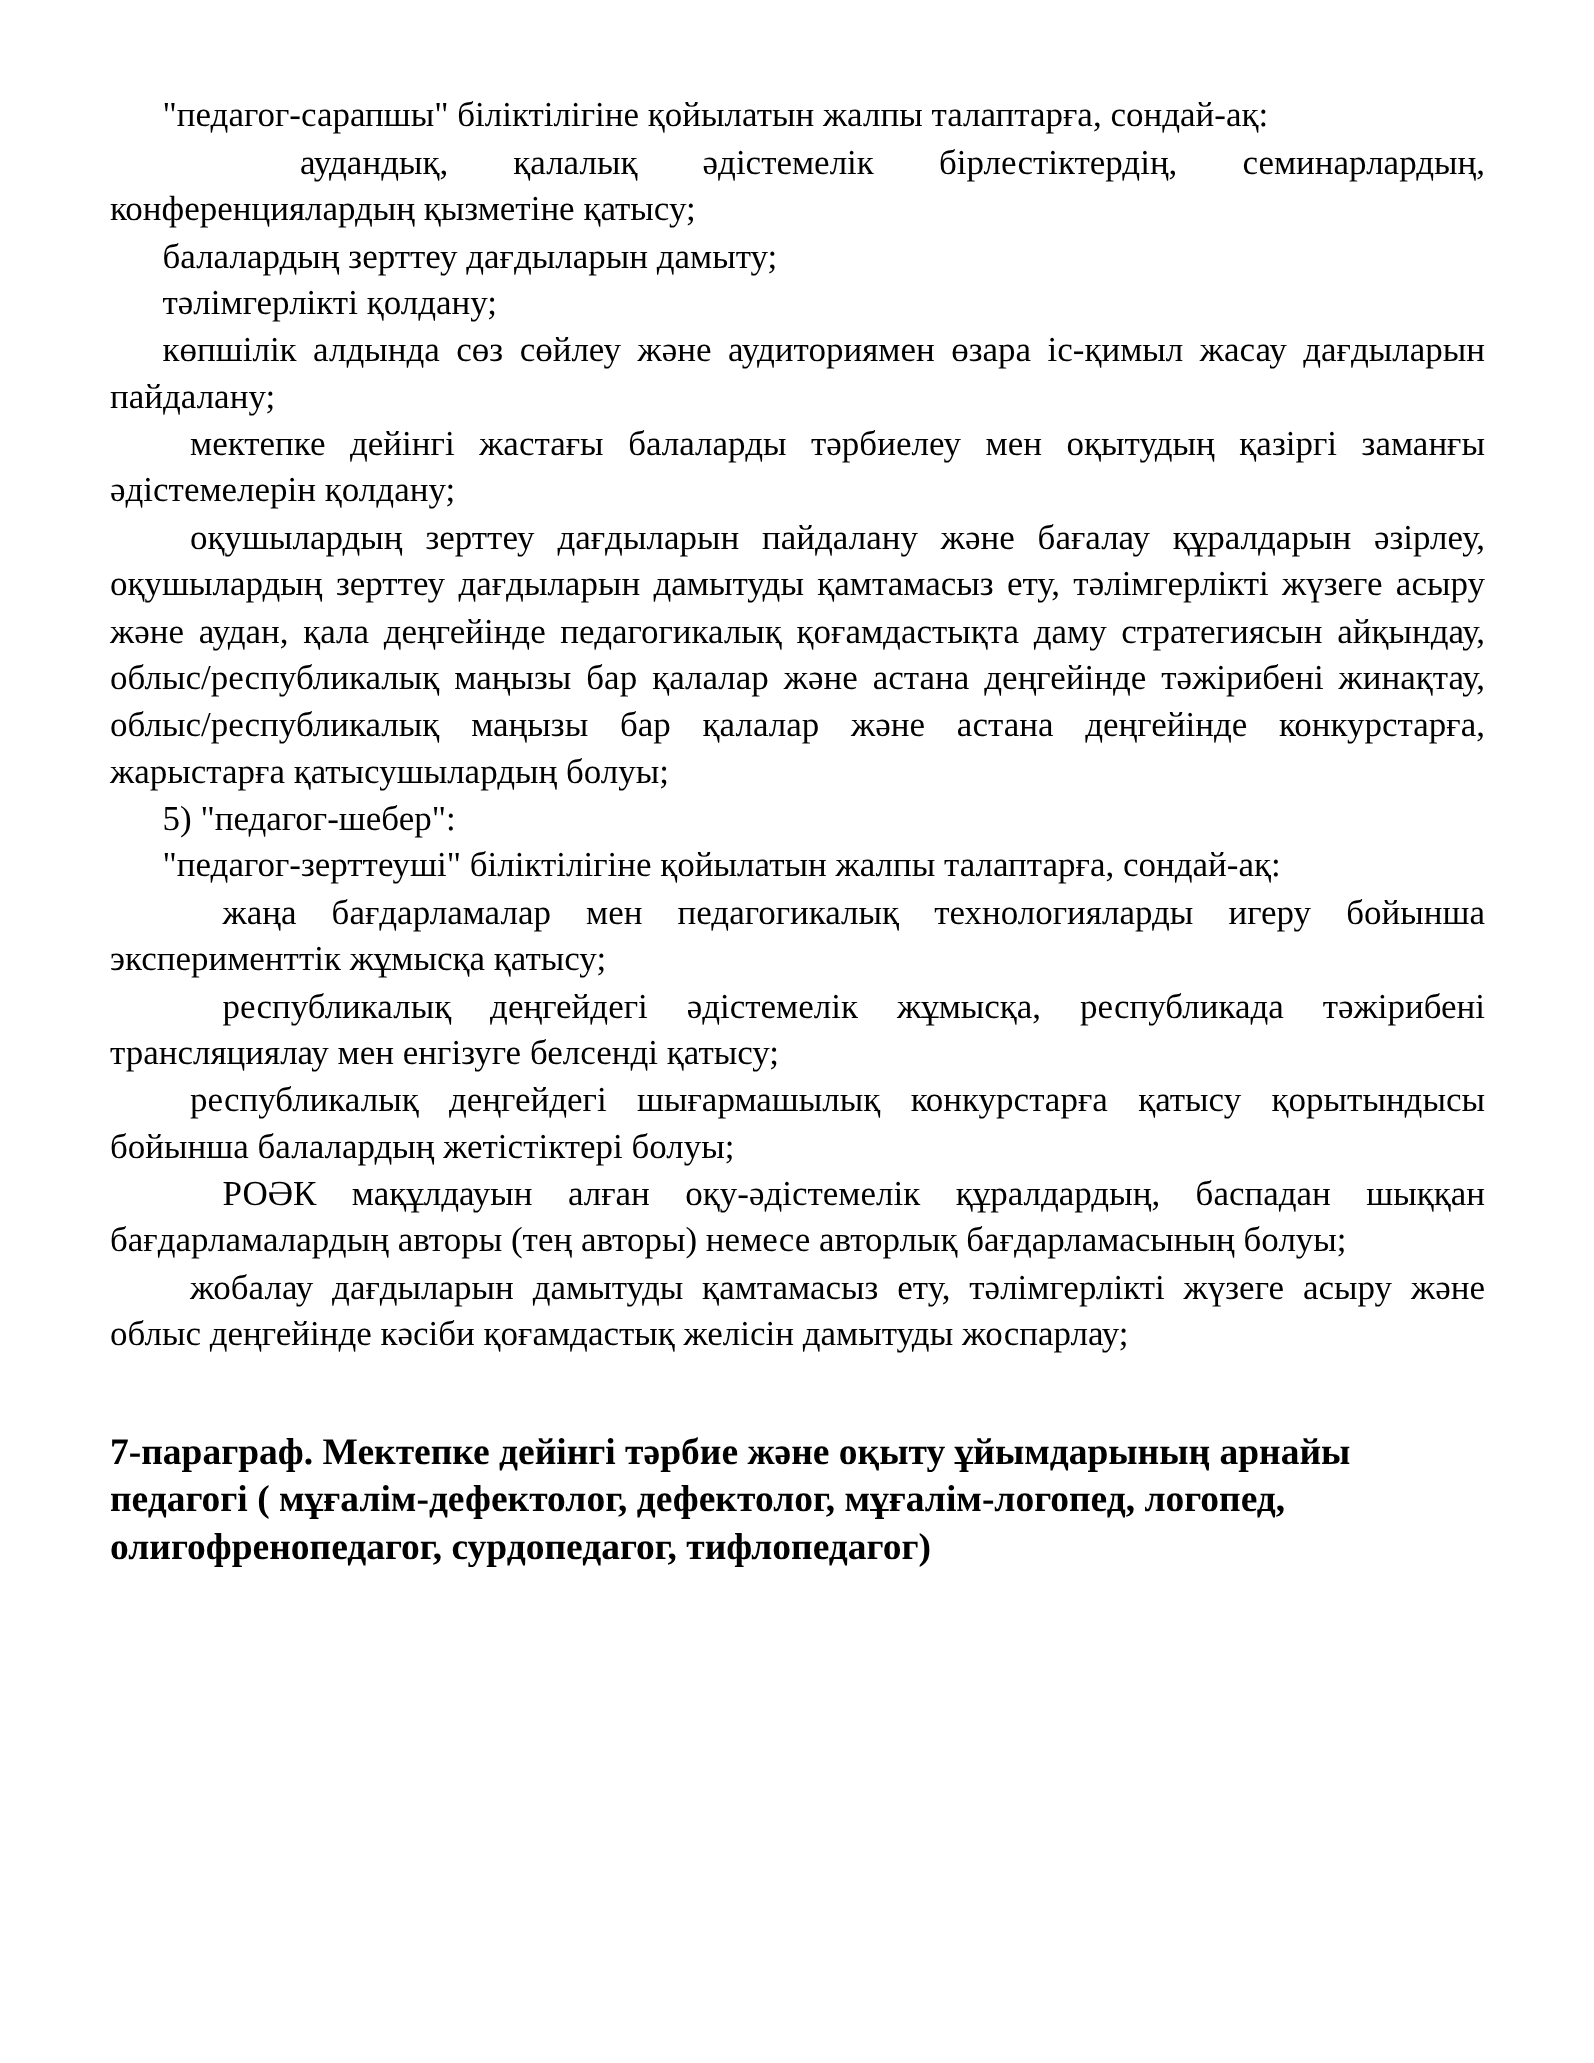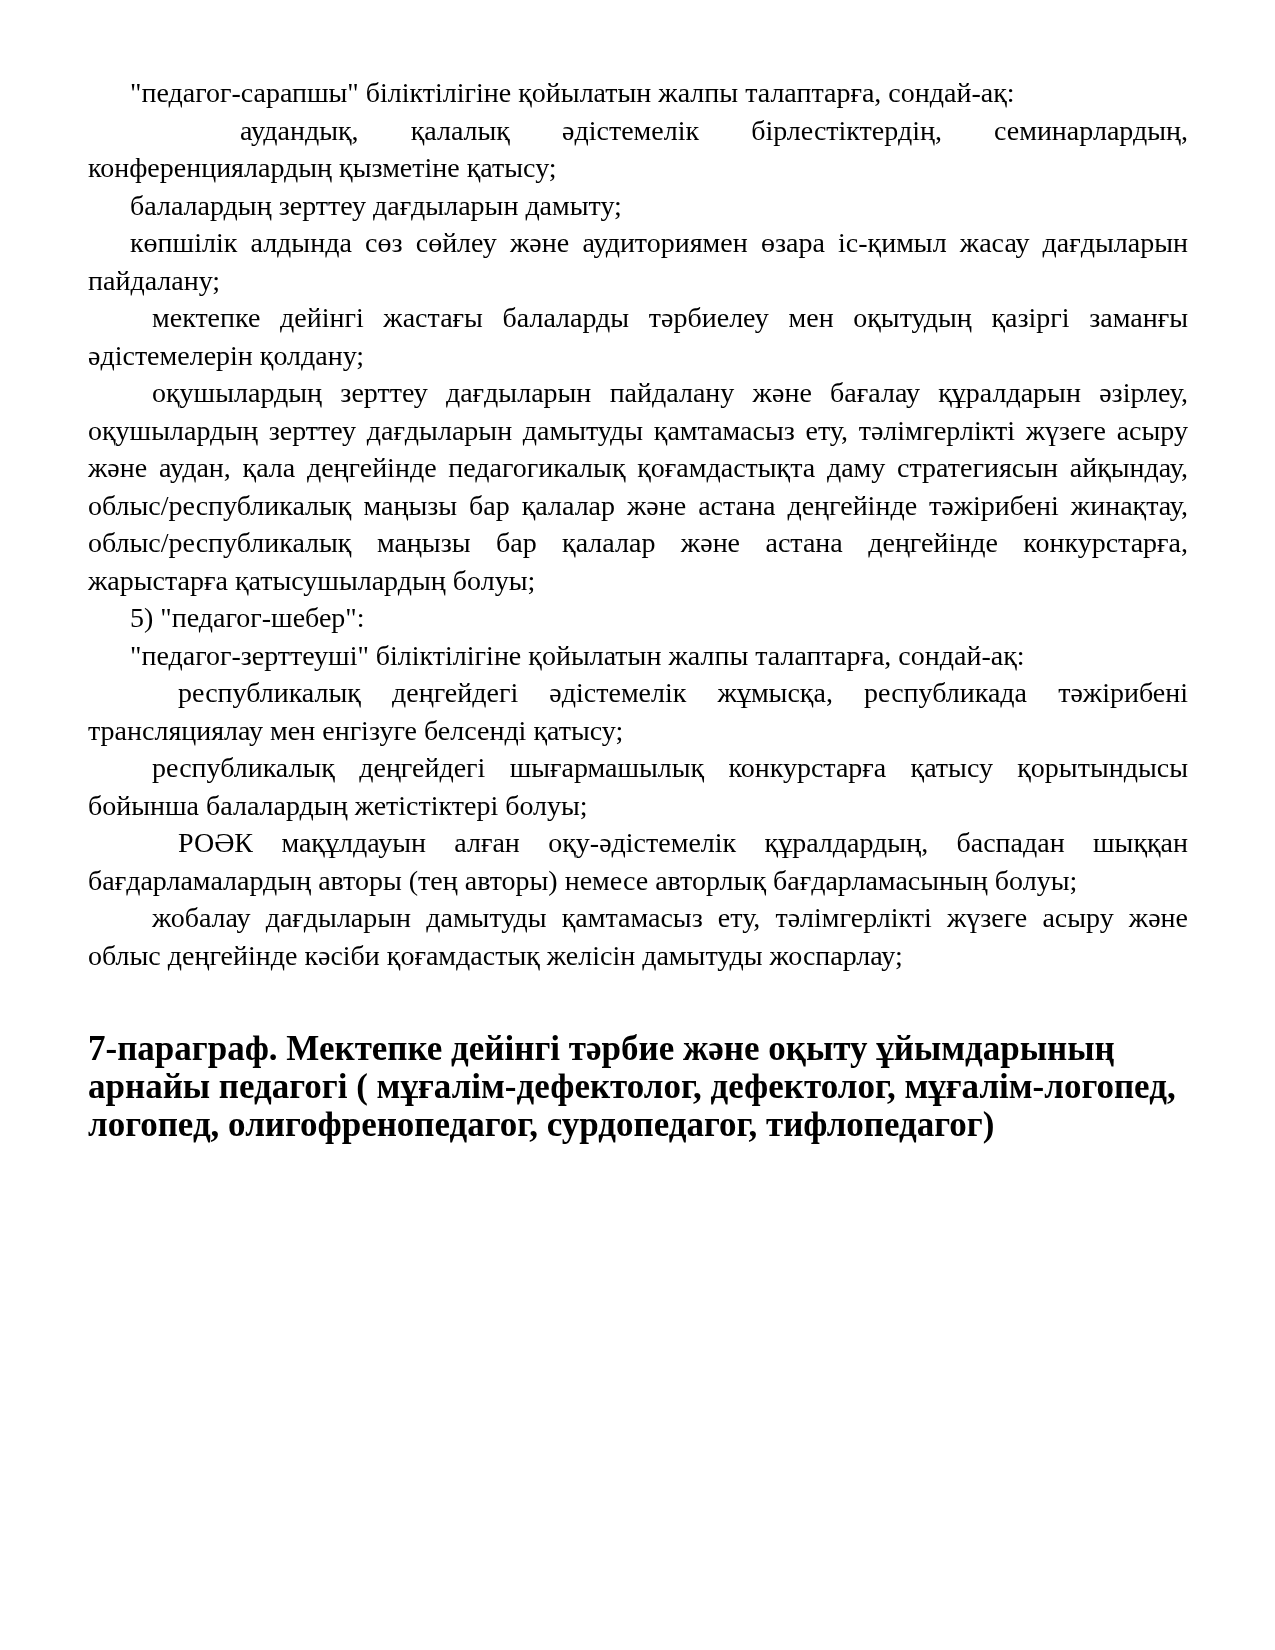--- a/index.html
+++ b/index.html
@@ -24,36 +24,38 @@
     margin: 0;
     text-align: justify;
   }
   
   .ind-a { text-indent: 42px; }
   .ind-b { text-indent: 64px; }
   .ind-c { text-indent: 90px; }
   .ind-d { text-indent: 152px; }
   .heading {
     margin: 56px 0 0 0;
-    font-size: 35px;
+    font-size: 30px;
     font-weight: 700;
     line-height: 38px;
     text-align: left;
   }
 </style>
 </head>
 <body>
 
 <div class="page">
   <p class="para ind-a">"педагог-сарапшы" біліктілігіне қойылатын жалпы талаптарға, сондай-ақ:</p>
   <p class="para ind-d">аудандық, қалалық әдістемелік бірлестіктердің, семинарлардың, конференциялардың қызметіне қатысу;</p>
   <p class="para ind-a">балалардың зерттеу дағдыларын дамыту;</p>
+  <p class="para ind-a">тәлімгерлікті қолдану;</p>
   <p class="para ind-a">көпшілік алдында сөз сөйлеу және аудиториямен өзара іс-қимыл жасау дағдыларын пайдалану;</p>
   <p class="para ind-b">мектепке дейінгі жастағы балаларды тәрбиелеу мен оқытудың қазіргі заманғы әдістемелерін қолдану;</p>
   <p class="para ind-b">оқушылардың зерттеу дағдыларын пайдалану және бағалау құралдарын әзірлеу, оқушылардың зерттеу дағдыларын дамытуды қамтамасыз ету, тәлімгерлікті жүзеге асыру және аудан, қала деңгейінде педагогикалық қоғамдастықта даму стратегиясын айқындау, облыс/республикалық маңызы бар қалалар және астана деңгейінде тәжірибені жинақтау, облыс/республикалық маңызы бар қалалар және астана деңгейінде конкурстарға, жарыстарға қатысушылардың болуы;</p>
   <p class="para ind-a">5) "педагог-шебер":</p>
   <p class="para ind-a">"педагог-зерттеуші" біліктілігіне қойылатын жалпы талаптарға, сондай-ақ:</p>
+  <p class="para ind-c">жаңа бағдарламалар мен педагогикалық технологияларды игеру бойынша эксперименттік жұмысқа қатысу;</p>
   <p class="para ind-c">республикалық деңгейдегі әдістемелік жұмысқа, республикада тәжірибені трансляциялау мен енгізуге белсенді қатысу;</p>
   <p class="para ind-b">республикалық деңгейдегі шығармашылық конкурстарға қатысу қорытындысы бойынша балалардың жетістіктері болуы;</p>
   <p class="para ind-c">РОӘК мақұлдауын алған оқу-әдістемелік құралдардың, баспадан шыққан бағдарламалардың авторы (тең авторы) немесе авторлық бағдарламасының болуы;</p>
   <p class="para ind-b">жобалау дағдыларын дамытуды қамтамасыз ету, тәлімгерлікті жүзеге асыру және облыс деңгейінде кәсіби қоғамдастық желісін дамытуды жоспарлау;</p>
   <h2 class="heading">7-параграф. Мектепке дейінгі тәрбие және оқыту ұйымдарының арнайы педагогі ( мұғалім-дефектолог, дефектолог, мұғалім-логопед, логопед, олигофренопедагог, сурдопедагог, тифлопедагог)</h2>
 </div>
 
 </body></html>

